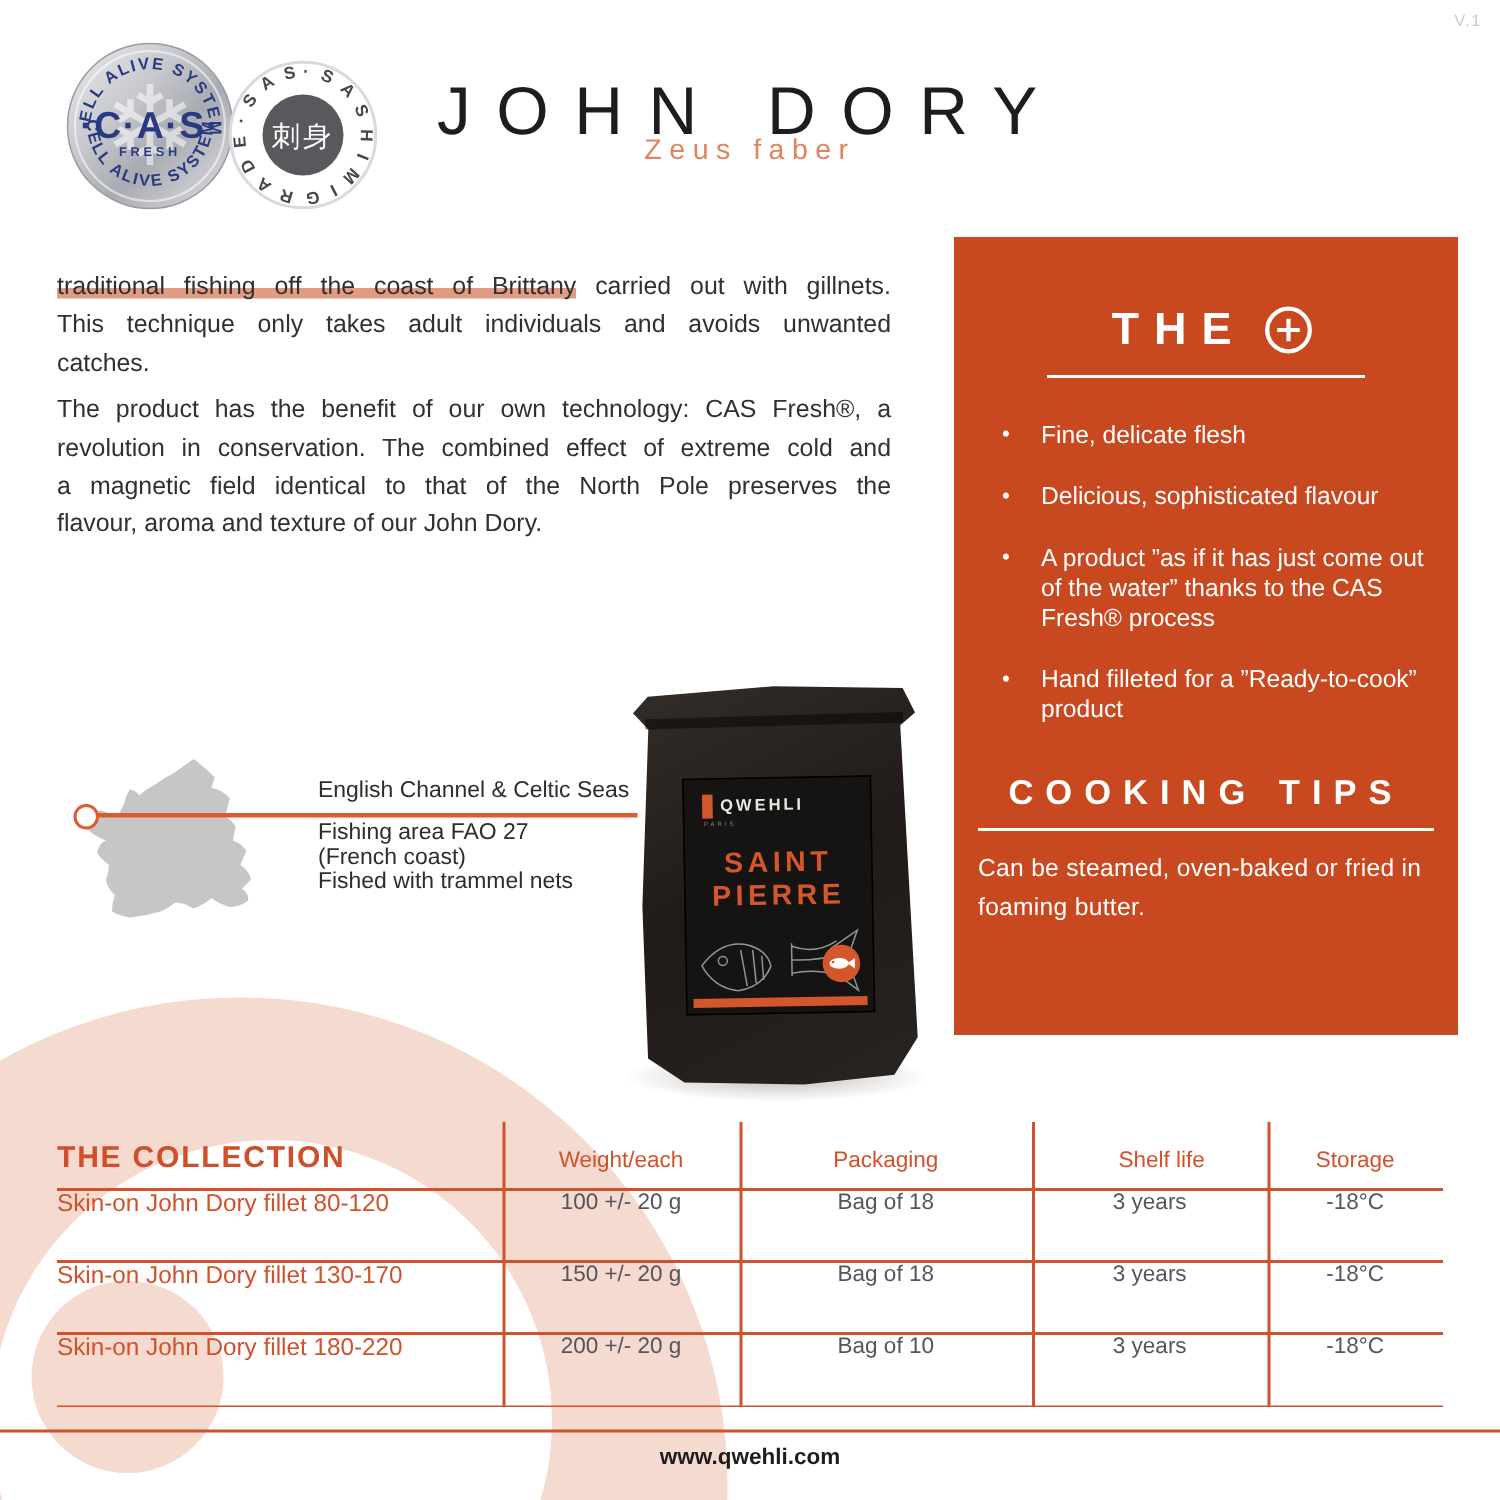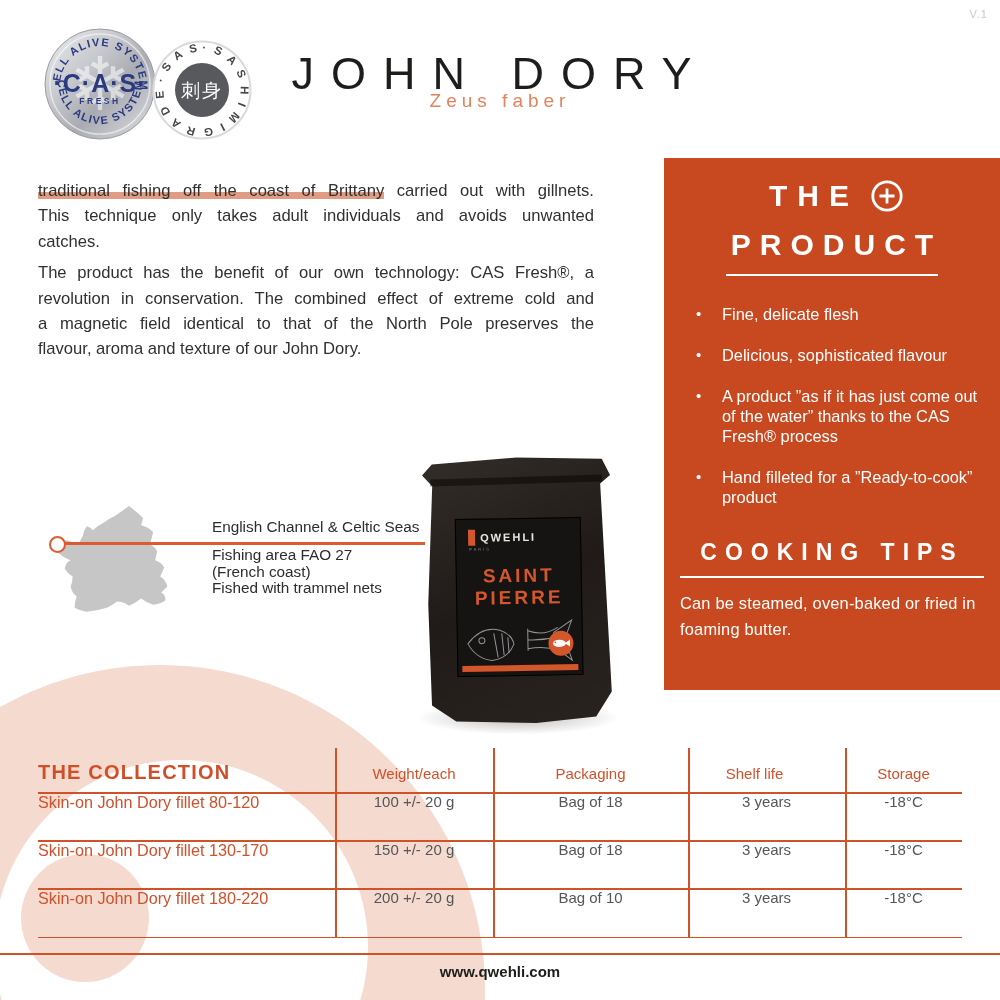--- a/index.html
+++ b/index.html
@@ -41,22 +41,22 @@
              border:1px solid #000;display:flex;flex-direction:column;align-items:center;}
   .brand-row{margin-top:10px;display:flex;align-items:center;gap:5px;align-self:flex-start;margin-left:12px;}
   .brand-notch{width:7px;height:16px;background:#d4572c;}
   .brand-txt{color:#e8e6e2;font-size:11px;font-weight:700;letter-spacing:2px;}
   .brand-sub{color:#8a8783;font-size:4px;letter-spacing:2px;margin-left:13px;margin-top:1px;align-self:flex-start;}
   .bag-name{margin-top:14px;text-align:center;color:#d4572c;font-size:19px;font-weight:700;letter-spacing:3px;line-height:22px;}
   .bag-art{margin-top:4px;}
   .bag-stamp{position:absolute;right:8px;bottom:14px;}
   .bag-bar{position:absolute;left:4px;right:4px;bottom:4px;height:6px;background:#d4572c;}
   
-  #panel{position:absolute;left:664px;top:158px;width:336px;height:532px;background:#c8491f;z-index:3;
-         color:#fff;box-sizing:border-box;padding:20px 16px 0 16px;}
+  #panel{position:absolute;left:636px;top:158px;width:336px;height:532px;background:#c8491f;z-index:3;
+         color:#fff;box-sizing:border-box;padding:44px 16px 0 16px;}
   .panel-title-row{display:flex;justify-content:center;align-items:center;gap:10px;}
   .panel-the{font-size:30px;font-weight:700;letter-spacing:10px;text-indent:10px;}
   .panel-product{margin-top:14px;text-align:center;font-size:30px;font-weight:700;letter-spacing:9px;text-indent:9px;}
   .panel-underline{width:212px;height:2px;background:#fff;margin:12px auto 0 auto;}
   #panel-bullets{list-style:none;margin:28px 0 0 0;padding:0 0 0 14px;}
   #panel-bullets li{position:relative;padding-left:28px;font-size:16.4px;line-height:20px;margin-bottom:21px;}
   #panel-bullets li::before{content:"•";position:absolute;left:2px;top:0;font-size:15px;}
   .cooking-title{margin-top:32px;text-align:center;font-size:23px;font-weight:700;letter-spacing:8px;}
   .cooking-underline{height:2px;background:#fff;margin-top:10px;}
   .cooking-text{margin-top:12px;font-size:16.4px;line-height:26px;letter-spacing:.2px;}
@@ -191,21 +191,20 @@
   </div>
 
   <div id="panel">
     <div class="panel-title-row">
       <span class="panel-the">THE</span>
       <svg width="36" height="36" viewBox="0 0 36 36">
         <circle cx="18" cy="18" r="14.2" fill="none" stroke="#fff" stroke-width="2.8"></circle>
         <path d="M18,10.5 V25.5 M10.5,18 H25.5" stroke="#fff" stroke-width="2.8"></path>
       </svg>
     </div>
-    <div class="panel-product">PRODUCT</div>
     <div class="panel-underline"></div>
     <ul id="panel-bullets">
         <li>Fine, delicate flesh</li>
         <li>Delicious, sophisticated flavour</li>
         <li>A product ”as if it has just come out of the water” thanks to the CAS Fresh® process</li>
         <li>Hand filleted for a ”Ready-to-cook” product</li>
       </ul>
     <div class="cooking-title">COOKING TIPS</div>
     <div class="cooking-underline"></div>
     <div class="cooking-text">Can be steamed, oven-baked or fried in foaming butter.</div>
@@ -216,21 +215,21 @@
   <div class="vline" style="left:493px"></div>
   <div class="vline" style="left:688px"></div>
   <div class="vline" style="left:845px"></div>
   <div class="hline" style="top:792px"></div>
   <div class="hline" style="top:840px"></div>
   <div class="hline" style="top:888px"></div>
   <div class="hline" style="top:936.5px"></div>
   <div id="table-heads">
       <div class="col-head" style="left: 335px; width: 158px;">Weight/each</div>
       <div class="col-head" style="left: 493px; width: 195px;">Packaging</div>
-      <div class="col-head" style="left: 668px; width: 173px;">Shelf life</div>
+      <div class="col-head" style="left: 688px; width: 173px;">Shelf life</div>
       <div class="col-head" style="left: 845px; width: 117px;">Storage</div>
     </div>
   <div id="table-rows">
       <div class="trow" style="top: 793px;">
         <div class="cell-name">Skin-on John Dory fillet 80-120</div>
         <div class="cell-val" style="width: 158px;">100 +/- 20 g</div>
         <div class="cell-val" style="width: 195px;">Bag of 18</div>
         <div class="cell-val" style="width: 157px;">3 years</div>
         <div class="cell-val" style="width: 117px;">-18°C</div>
       </div>

